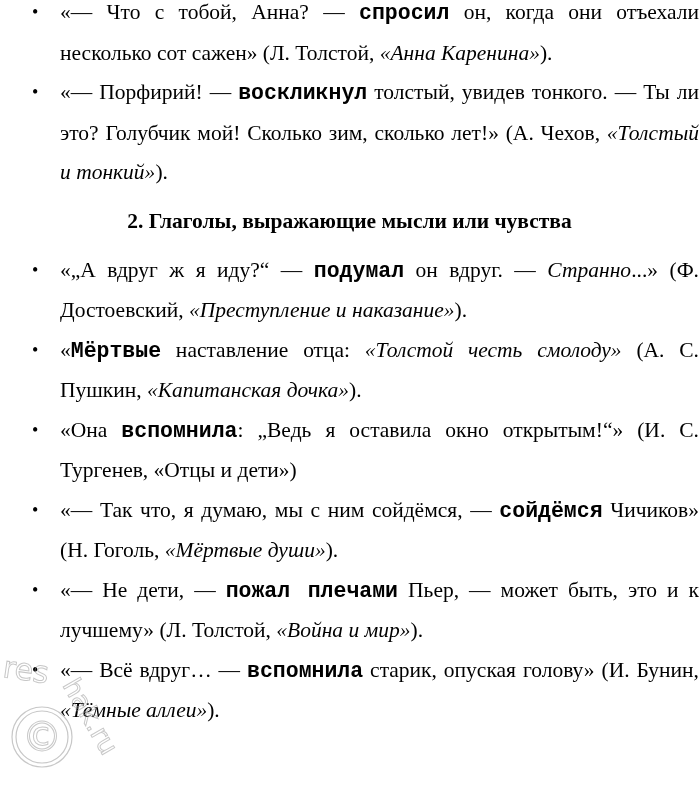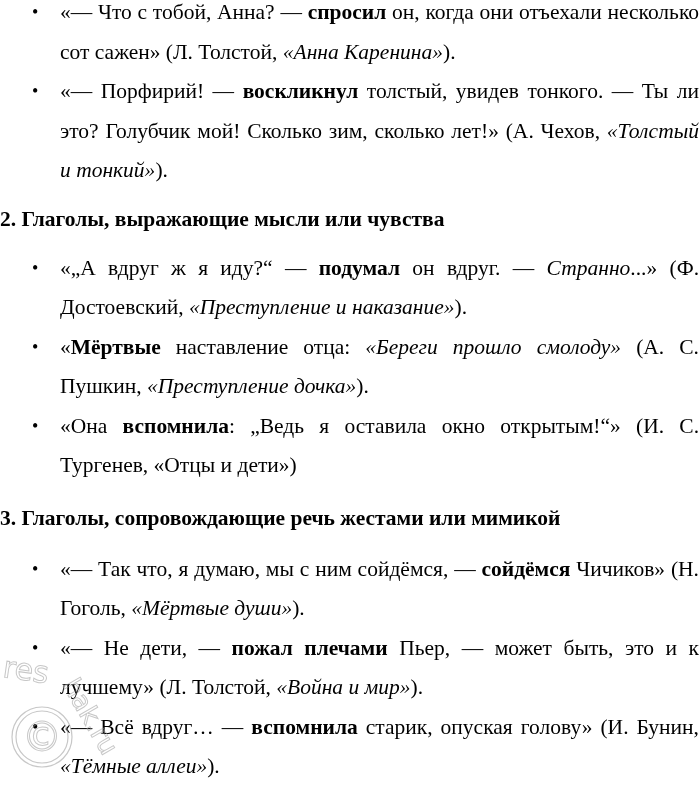--- a/index.html
+++ b/index.html
@@ -6,21 +6,21 @@
   body {
     width: 699px; height: 787px; overflow: hidden; position: relative;
     font-family: "Liberation Serif", "DejaVu Serif", serif;
     font-size: 21.5px; color: #000;
   }
   .doc { position: absolute; left: 0; top: 0; width: 699px; }
   ul.list { list-style: none; margin: 0; padding: 0; }
   li.item { position: relative; padding-left: 60px; padding-right: 0; text-align: justify; text-align-last: left; line-height: 39.5px; }
   .bullet { position: absolute; left: 32px; top: 0; width: 12px; text-align: center; font-size: 18px; }
   .heading { margin: 0; font-weight: bold; font-size: 21.5px; line-height: 40px; }
-  b { font-weight: bold; }
+  b { font-weight: bold; font-family: Liberation Mono, monospace; }
   i { }
   .watermark {
     position: absolute; left: 0; top: 655px; width: 150px; height: 132px; pointer-events: none; opacity: 0.55;
   }
 </style>
 </head>
 <body>
 
 <div class="doc">
 
@@ -28,37 +28,36 @@
     <li class="item">
       <span class="bullet">•</span>
       <span>«— Что с тобой, Анна? — </span><b>спросил</b><span> он, когда они отъехали несколько сот сажен» (Л. Толстой, </span><i>«Анна Каренина»</i><span>).</span>
     </li>
     <li class="item">
       <span class="bullet">•</span>
       <span>«— Порфирий! — </span><b>воскликнул</b><span> толстый, увидев тонкого. — Ты ли это? Голубчик мой! Сколько зим, сколько лет!» (А. Чехов, </span><i>«Толстый и тонкий»</i><span>).</span>
     </li>
   </ul>
 
-  <h2 class="heading" style="margin-top:8px; margin-bottom:10px;">2. Глаголы, выражающие мысли или чувства</h2>
+  <h2 class="heading" style="margin-top:8px; margin-bottom:10px;text-align:center;">2. Глаголы, выражающие мысли или чувства</h2>
   <ul class="list">
     <li class="item">
       <span class="bullet">•</span>
       <span>«„А вдруг ж я иду?“ — </span><b>подумал</b><span> он вдруг. — </span><i>Странно</i><span>...» (Ф. Достоевский, </span><i>«Преступление и наказание»</i><span>).</span>
     </li>
     <li class="item">
       <span class="bullet">•</span>
-      <span>«</span><b>Мёртвые</b><span> наставление отца: </span><i>«Береги прошло смолоду»</i><span> (А. С. Пушкин, </span><i>«Преступление дочка»</i><span>).</span>
+      <span>«</span><b>Мёртвые</b><span> наставление отца: </span><i>«Толстой честь смолоду»</i><span> (А. С. Пушкин, </span><i>«Капитанская дочка»</i><span>).</span>
     </li>
     <li class="item">
       <span class="bullet">•</span>
       <span>«Она </span><b>вспомнила</b><span>: „Ведь я оставила окно открытым!“» (И. С. Тургенев, «Отцы и дети»)</span>
     </li>
   </ul>
 
-  <h2 class="heading" style="margin-top:12px; margin-bottom:12px;">3. Глаголы, сопровождающие речь жестами или мимикой</h2>
   <ul class="list">
     <li class="item">
       <span class="bullet">•</span>
       <span>«— Так что, я думаю, мы с ним сойдёмся, — </span><b>сойдёмся</b><span> Чичиков» (Н. Гоголь, </span><i>«Мёртвые души»</i><span>).</span>
     </li>
     <li class="item">
       <span class="bullet">•</span>
       <span>«— Не дети, — </span><b>пожал плечами</b><span> Пьер, — может быть, это и к лучшему» (Л. Толстой, </span><i>«Война и мир»</i><span>).</span>
     </li>
     <li class="item">

